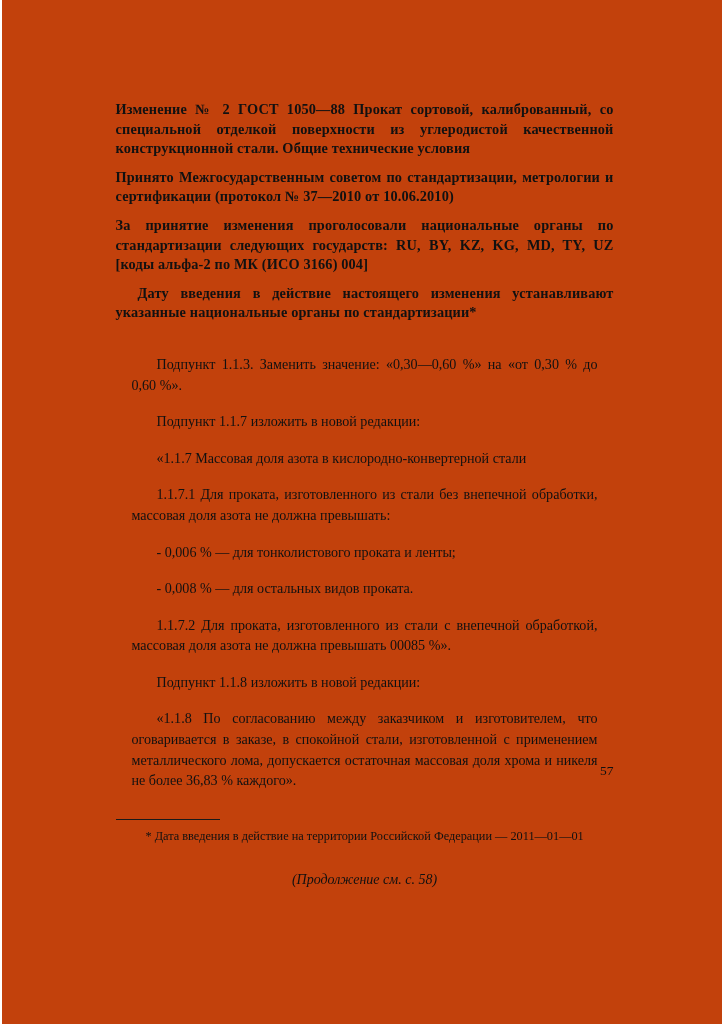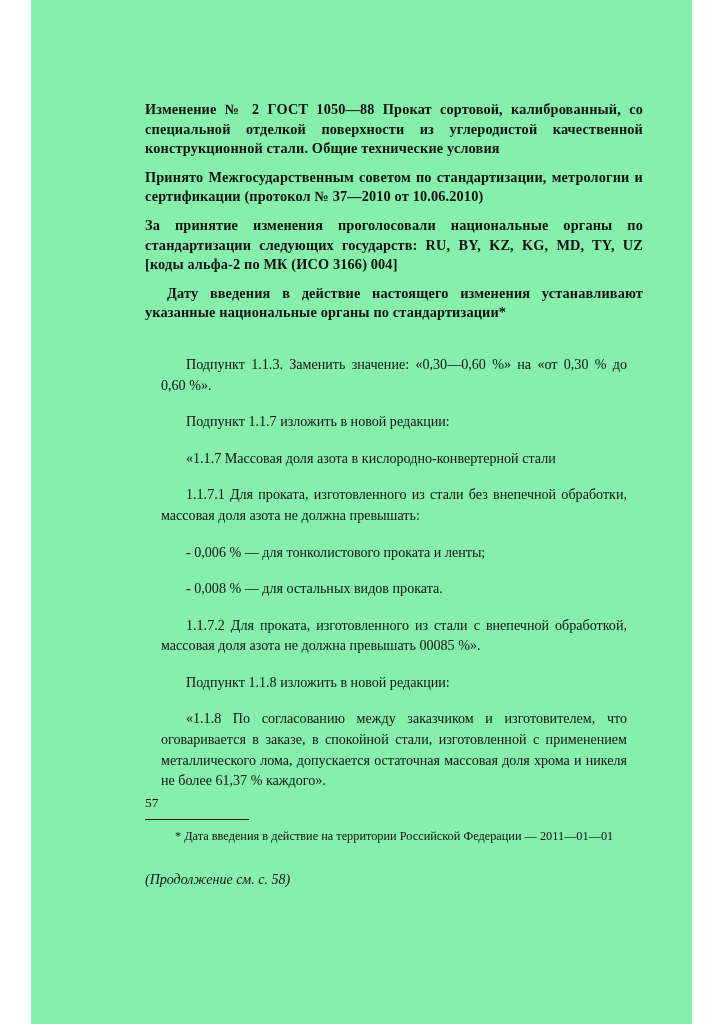--- a/index.html
+++ b/index.html
@@ -7,24 +7,24 @@
     margin: 0;
     padding: 0;
     background: #ffffff;
   }
   body {
     font-family: "Liberation Serif", "DejaVu Serif", serif;
     color: #111111;
   }
   .page {
     position: relative;
-    width: 661px;
+    width: 720px;
     height: 1024px;
     margin: 0 auto;
-    background: #86efac;
+    background: #c2410c;
     overflow: hidden;
     box-sizing: border-box;
   }
   .content {
     position: absolute;
     left: 114px;
     top: 100px;
     width: 498px;
   }
 
@@ -77,34 +77,34 @@
     font-size: 12.3px;
     line-height: 17.5px;
     margin: 8px;
     text-indent: 22px;
     text-align: justify;
   }
 
   
   .continuation {
     margin-top: 25px;
-    text-align: left;
+    text-align: center;
     font-style: italic;
     font-size: 14px;
     line-height: 19px;
   }
 
   
   .page-number {
     position: absolute;
     right: 0;
     top: 663px;
+    text-align: right;
     font-size: 13.5px;
     width: 498px;
-    margin-top: 32px;
   }
 </style>
 </head>
 <body>
 
 <div class="page">
   <div class="content">
 
     <div class="head-block">
       <p class="head-para">Изменение № 2 ГОСТ 1050—88 Прокат сортовой, калиброванный, со специальной отделкой поверхности из углеродистой качественной конструкционной стали. Общие технические условия</p>
@@ -115,21 +115,21 @@
 
     <div class="body-block">
       <p class="body-para">Подпункт 1.1.3. Заменить значение: «0,30—0,60 %» на «от 0,30 % до 0,60 %».</p>
       <p class="body-para">Подпункт 1.1.7 изложить в новой редакции:</p>
       <p class="body-para">«1.1.7 Массовая доля азота в кислородно-конвертерной стали</p>
       <p class="body-para">1.1.7.1 Для проката, изготовленного из стали без внепечной обработки, массовая доля азота не должна превышать:</p>
       <p class="body-para bullet">- 0,006 % — для тонколистового проката и ленты;</p>
       <p class="body-para bullet">- 0,008 % — для остальных видов проката.</p>
       <p class="body-para">1.1.7.2 Для проката, изготовленного из стали с внепечной обработкой, массовая доля азота не должна превышать 00085 %».</p>
       <p class="body-para">Подпункт 1.1.8 изложить в новой редакции:</p>
-      <p class="body-para">«1.1.8 По согласованию между заказчиком и изготовителем, что оговаривается в заказе, в спокойной стали, изготовленной с применением металлического лома, допускается остаточная массовая доля хрома и никеля не более 61,37 % каждого».</p>
+      <p class="body-para">«1.1.8 По согласованию между заказчиком и изготовителем, что оговаривается в заказе, в спокойной стали, изготовленной с применением металлического лома, допускается остаточная массовая доля хрома и никеля не более 36,83 % каждого».</p>
     </div>
 
     <div class="footnote-wrap">
       <div class="footnote-rule"></div>
       <p class="footnote">* Дата введения в действие на территории Российской Федерации — 2011—01—01</p>
     </div>
 
     <div class="continuation">(Продолжение см. с. 58)</div>
 
     <div class="page-number">57</div>

